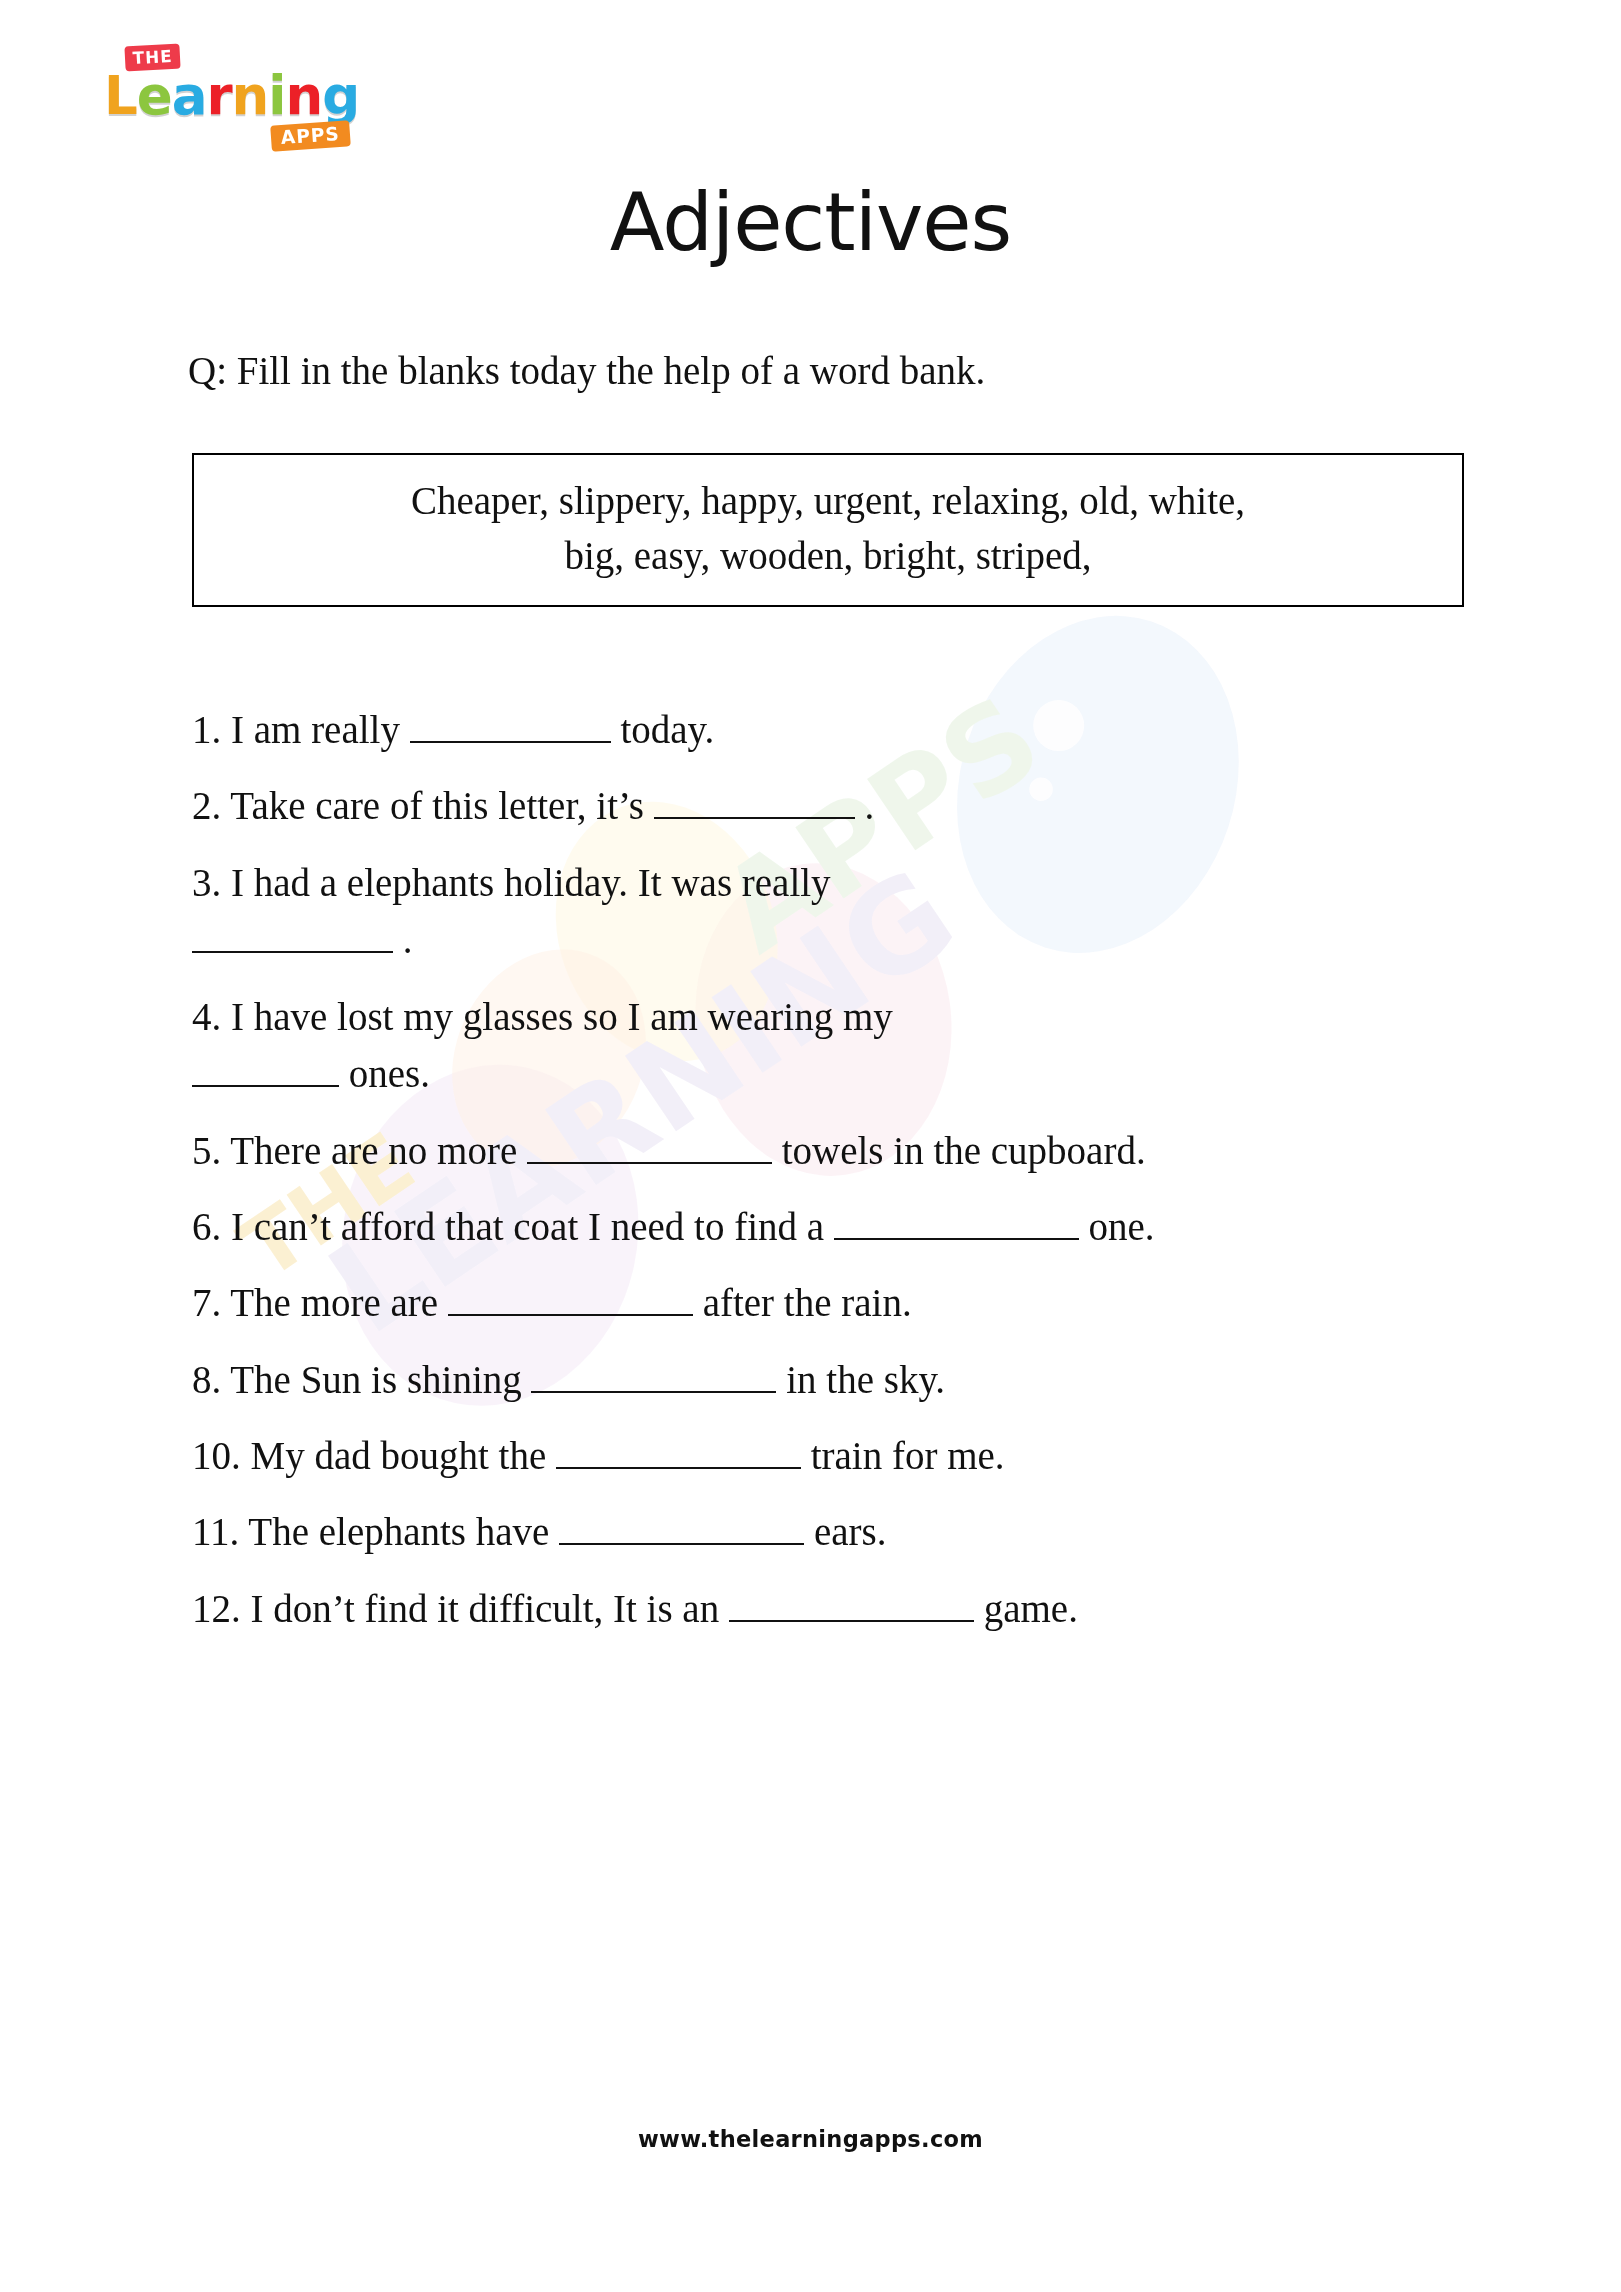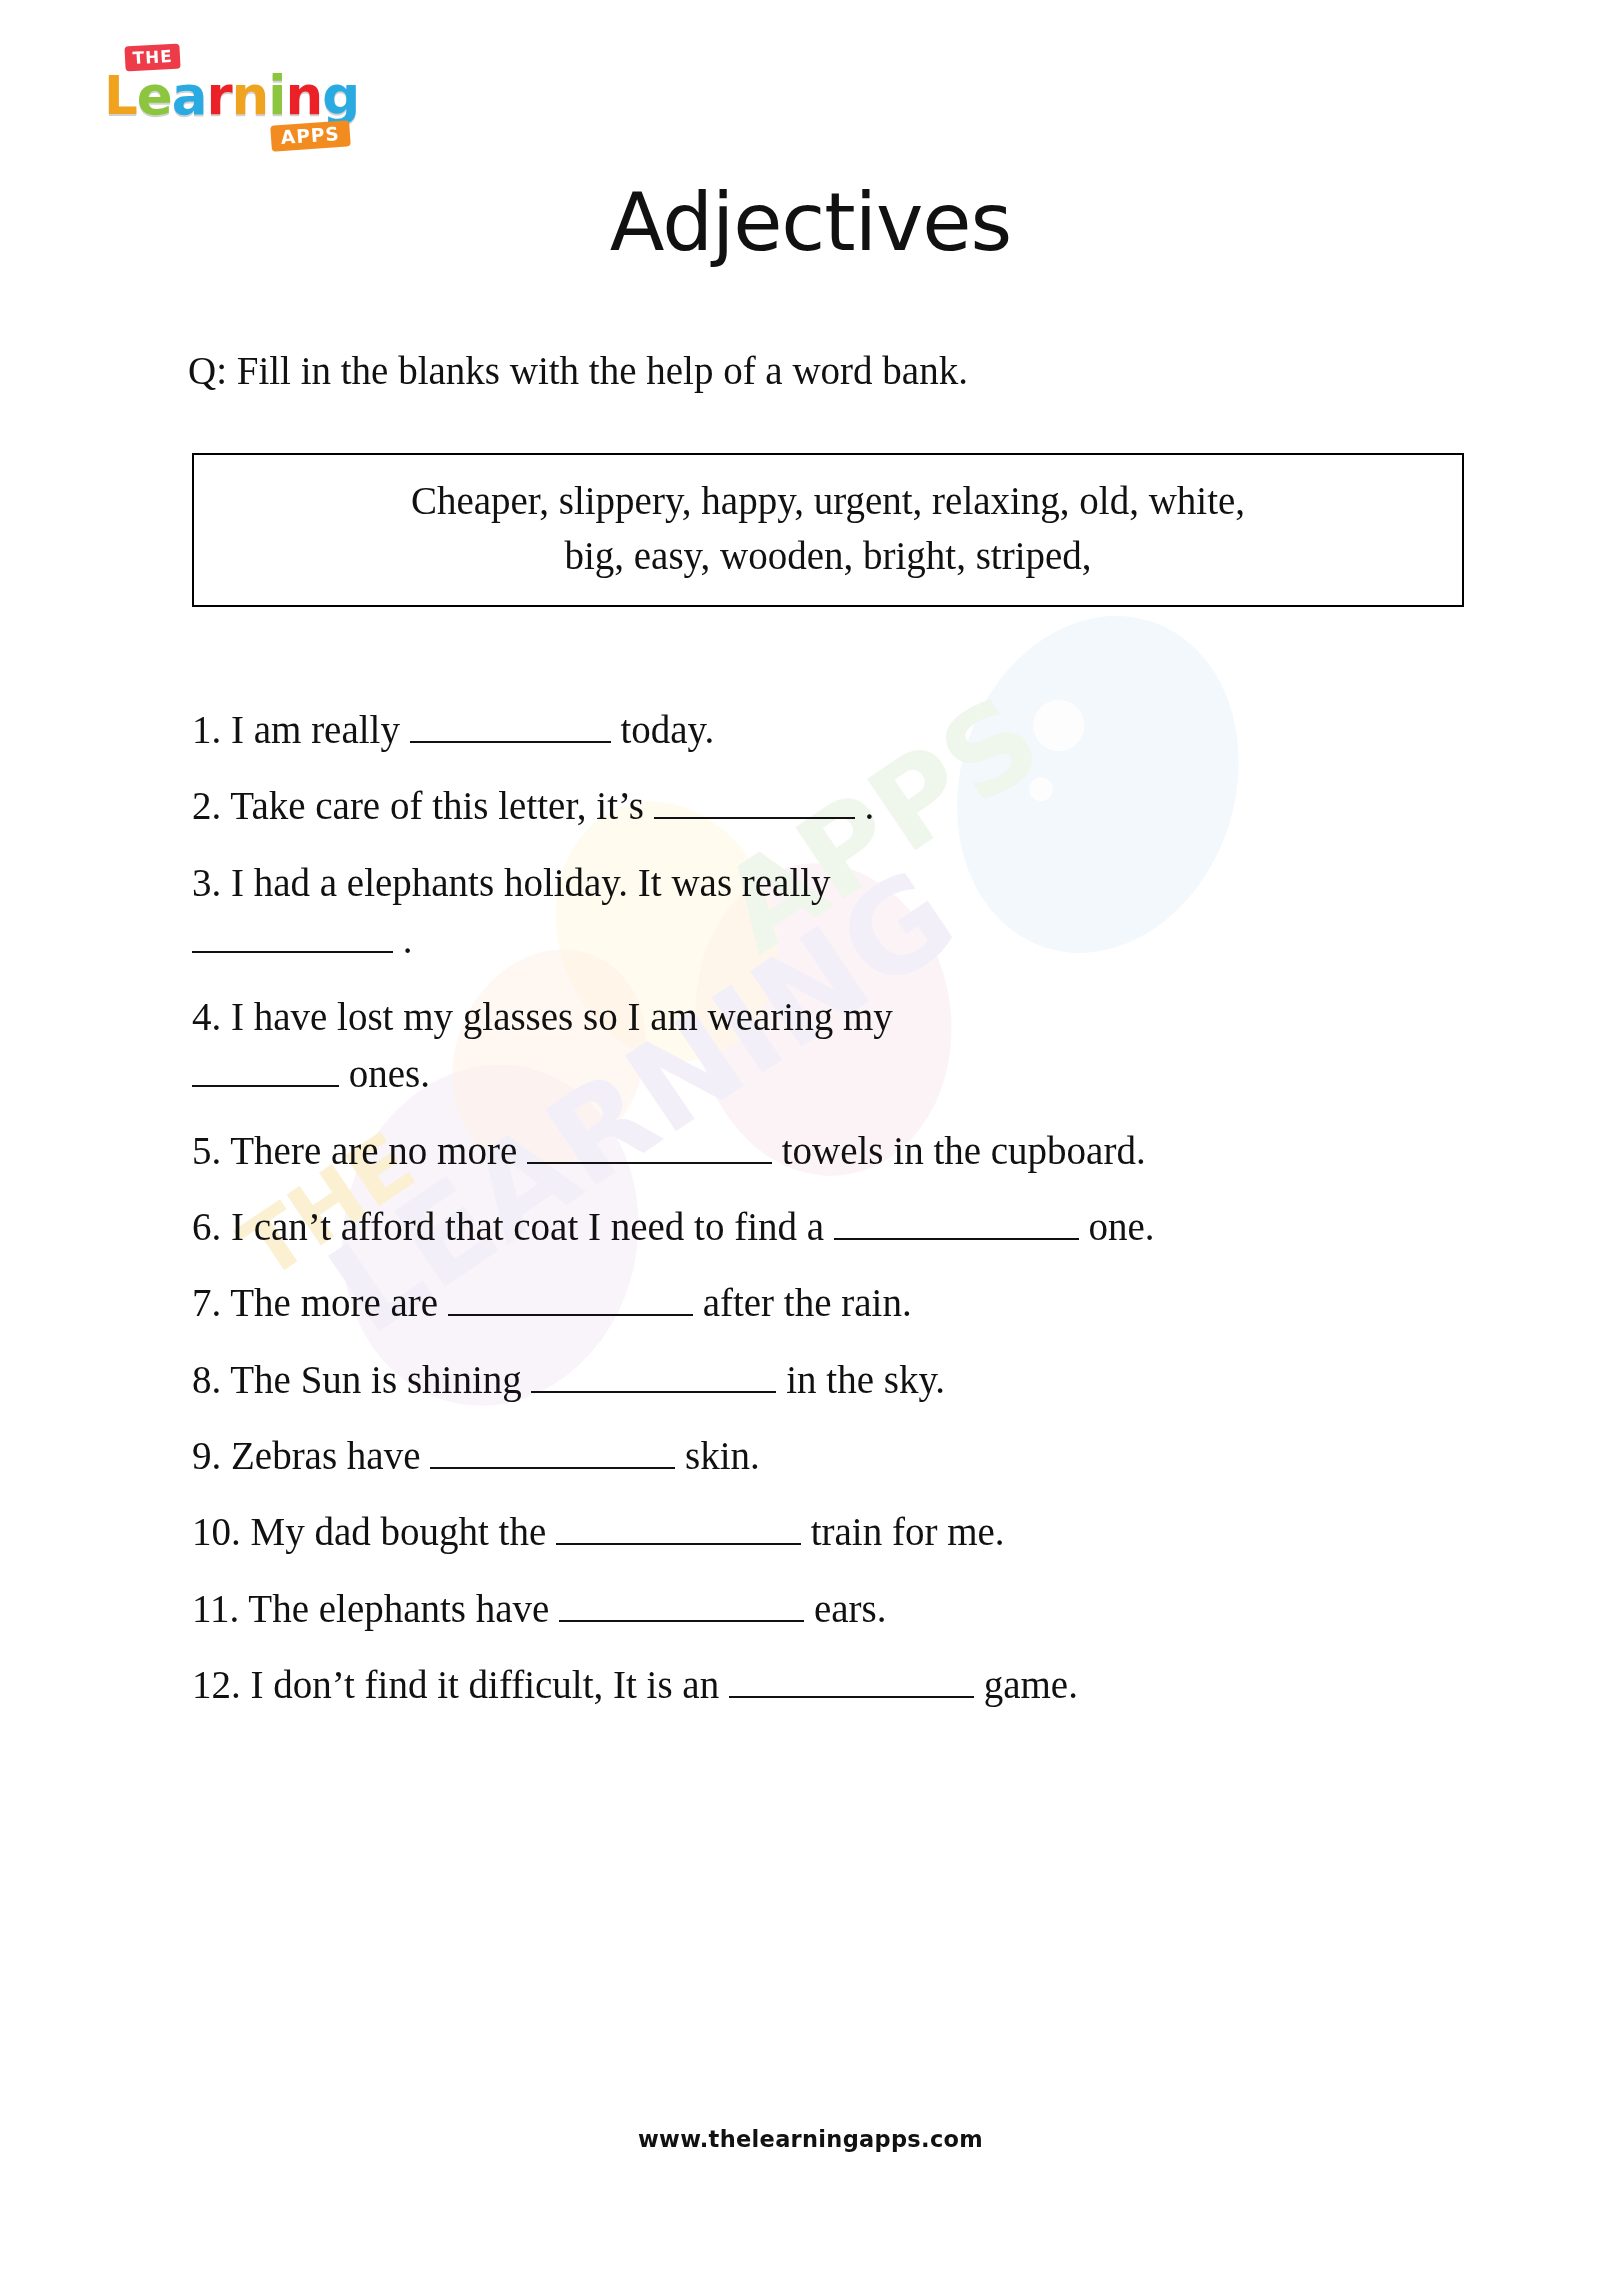--- a/index.html
+++ b/index.html
@@ -169,21 +169,21 @@
     <ellipse cx="480" cy="330" rx="110" ry="135" fill="#ffe9a8" opacity="0.55" transform="rotate(-20 480 330)"></ellipse>
     <ellipse cx="360" cy="460" rx="95" ry="115" fill="#ffd4b0" opacity="0.5" transform="rotate(25 360 460)"></ellipse>
   </svg>
   <div class="wm-txt" style="left:39px; top:549px; font-size:84px; color:#f4d27a; transform:rotate(-34deg);">THE</div>
   <div class="wm-txt" style="left:88px; top:421px; font-size:125px; color:#d9d0ea; transform:rotate(-34deg);">LEARNING</div>
   <div class="wm-txt" style="left:510px; top:147px; font-size:118px; color:#cfe6c5; transform:rotate(-34deg);">APPS</div>
 </div>
 
 <div class="page-title">Adjectives</div>
 
-<div class="question">Q: Fill in the blanks with the help of a word bank.</div>
+<div class="question">Q: Fill in the blanks today the help of a word bank.</div>
 
 <div class="wordbank">
   <div>Cheaper, slippery, happy, urgent, relaxing, old, white,</div>
   <div>big, easy, wooden, bright, striped,</div>
 </div>
 
 <div class="items">
 
   <div class="item">
     <span>1.</span>
@@ -234,26 +234,20 @@
     <span>after the rain.</span>
   </div>
 
   <div class="item">
     <span>8.</span>
     <span>The Sun is shining</span>
     <span class="blank b-long"></span>
     <span>in the sky.</span>
   </div>
 
-  <div class="item">
-    <span>9.</span>
-    <span>Zebras have</span>
-    <span class="blank b-long"></span>
-    <span>skin.</span>
-  </div>
 
   <div class="item">
     <span>10.</span>
     <span>My dad bought the</span>
     <span class="blank b-long"></span>
     <span>train for me.</span>
   </div>
 
   <div class="item">
     <span>11.</span>

